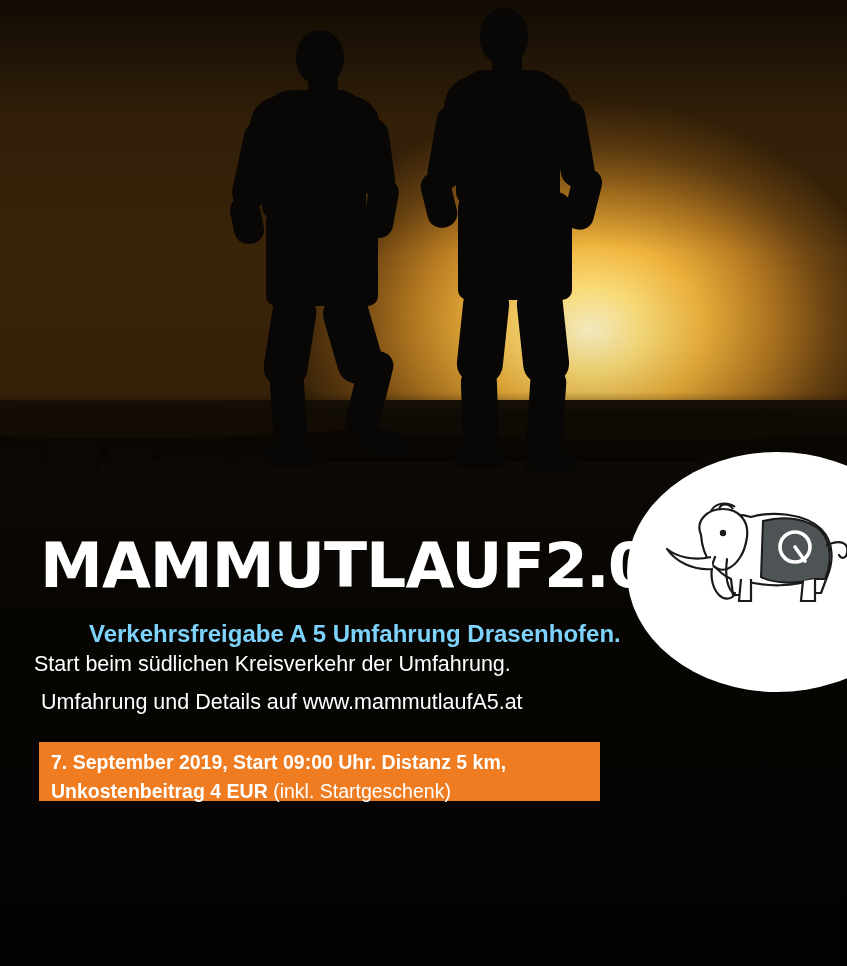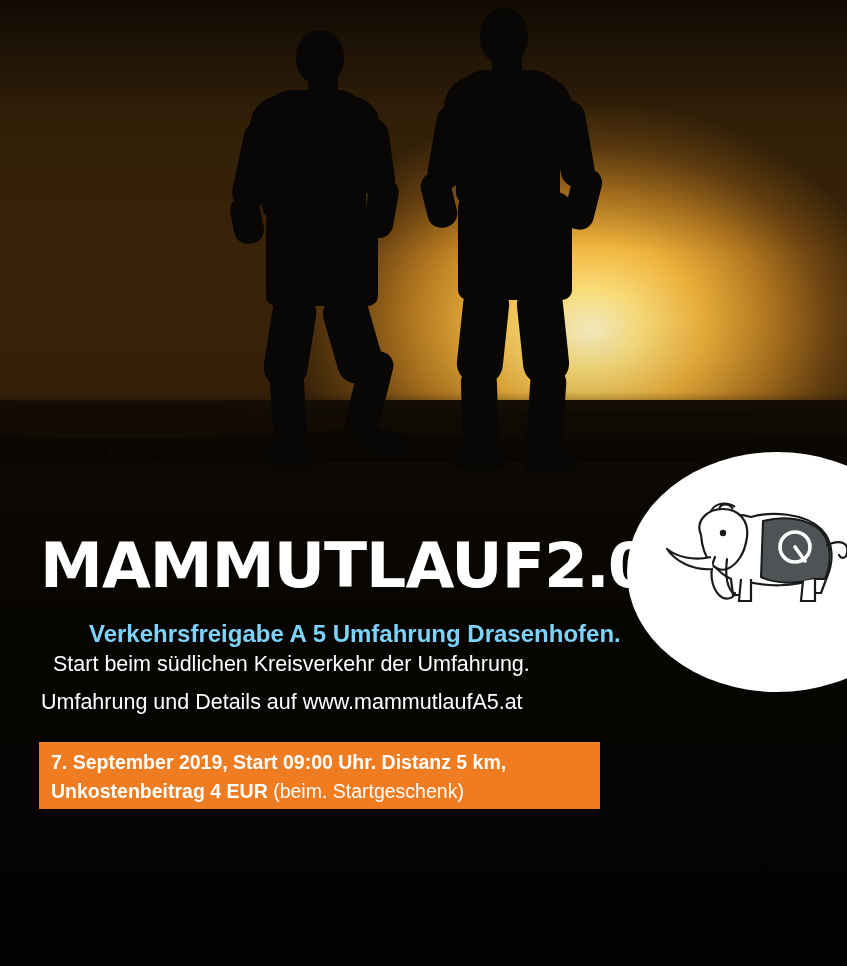--- a/index.html
+++ b/index.html
@@ -115,40 +115,40 @@
     left: 41px;
     top: 620px;
     color: #7dd3fc;
     font-size: 24px;
     font-weight: bold;
     white-space: nowrap;
     margin-left: 48px;
   }
   .subtitle-2 {
     position: absolute;
-    left: 53px;
+    left: 34px;
     top: 652px;
     color: #ffffff;
     font-size: 21.5px;
     white-space: nowrap;
   }
   .subtitle-3 {
     position: absolute;
     left: 41px;
     top: 690px;
     color: #ffffff;
     font-size: 21.5px;
     white-space: nowrap;
   }
   .infobox {
     position: absolute;
     left: 39px;
     top: 742px;
     width: 561px;
-    height: 67px;
+    height: 59px;
     background: #ef7c20;
   }
   .infobox .line1 {
     position: absolute;
     left: 12px;
     top: 9px;
     color: #ffffff;
     font-size: 19.5px;
     font-weight: bold;
     white-space: nowrap;
@@ -279,17 +279,17 @@
   <div class="title">
     <span>MAMMUTLAUF</span><span class="ver">2.0</span>
   </div>
 
   <div class="subtitle-1">Verkehrsfreigabe A 5 Umfahrung Drasenhofen.</div>
   <div class="subtitle-2">Start beim südlichen Kreisverkehr der Umfahrung.</div>
   <div class="subtitle-3">Umfahrung und Details auf www.mammutlaufA5.at</div>
 
   <div class="infobox">
     <div class="line1">7. September 2019, Start 09:00 Uhr. Distanz 5 km,</div>
-    <div class="line2"><span>Unkostenbeitrag 4 EUR </span><span class="light">(beim. Startgeschenk)</span></div>
+    <div class="line2"><span>Unkostenbeitrag 4 EUR </span><span class="light">(inkl. Startgeschenk)</span></div>
   </div>
 
   <div class="bottom-black"></div>
 </div>
 
 </body></html>

